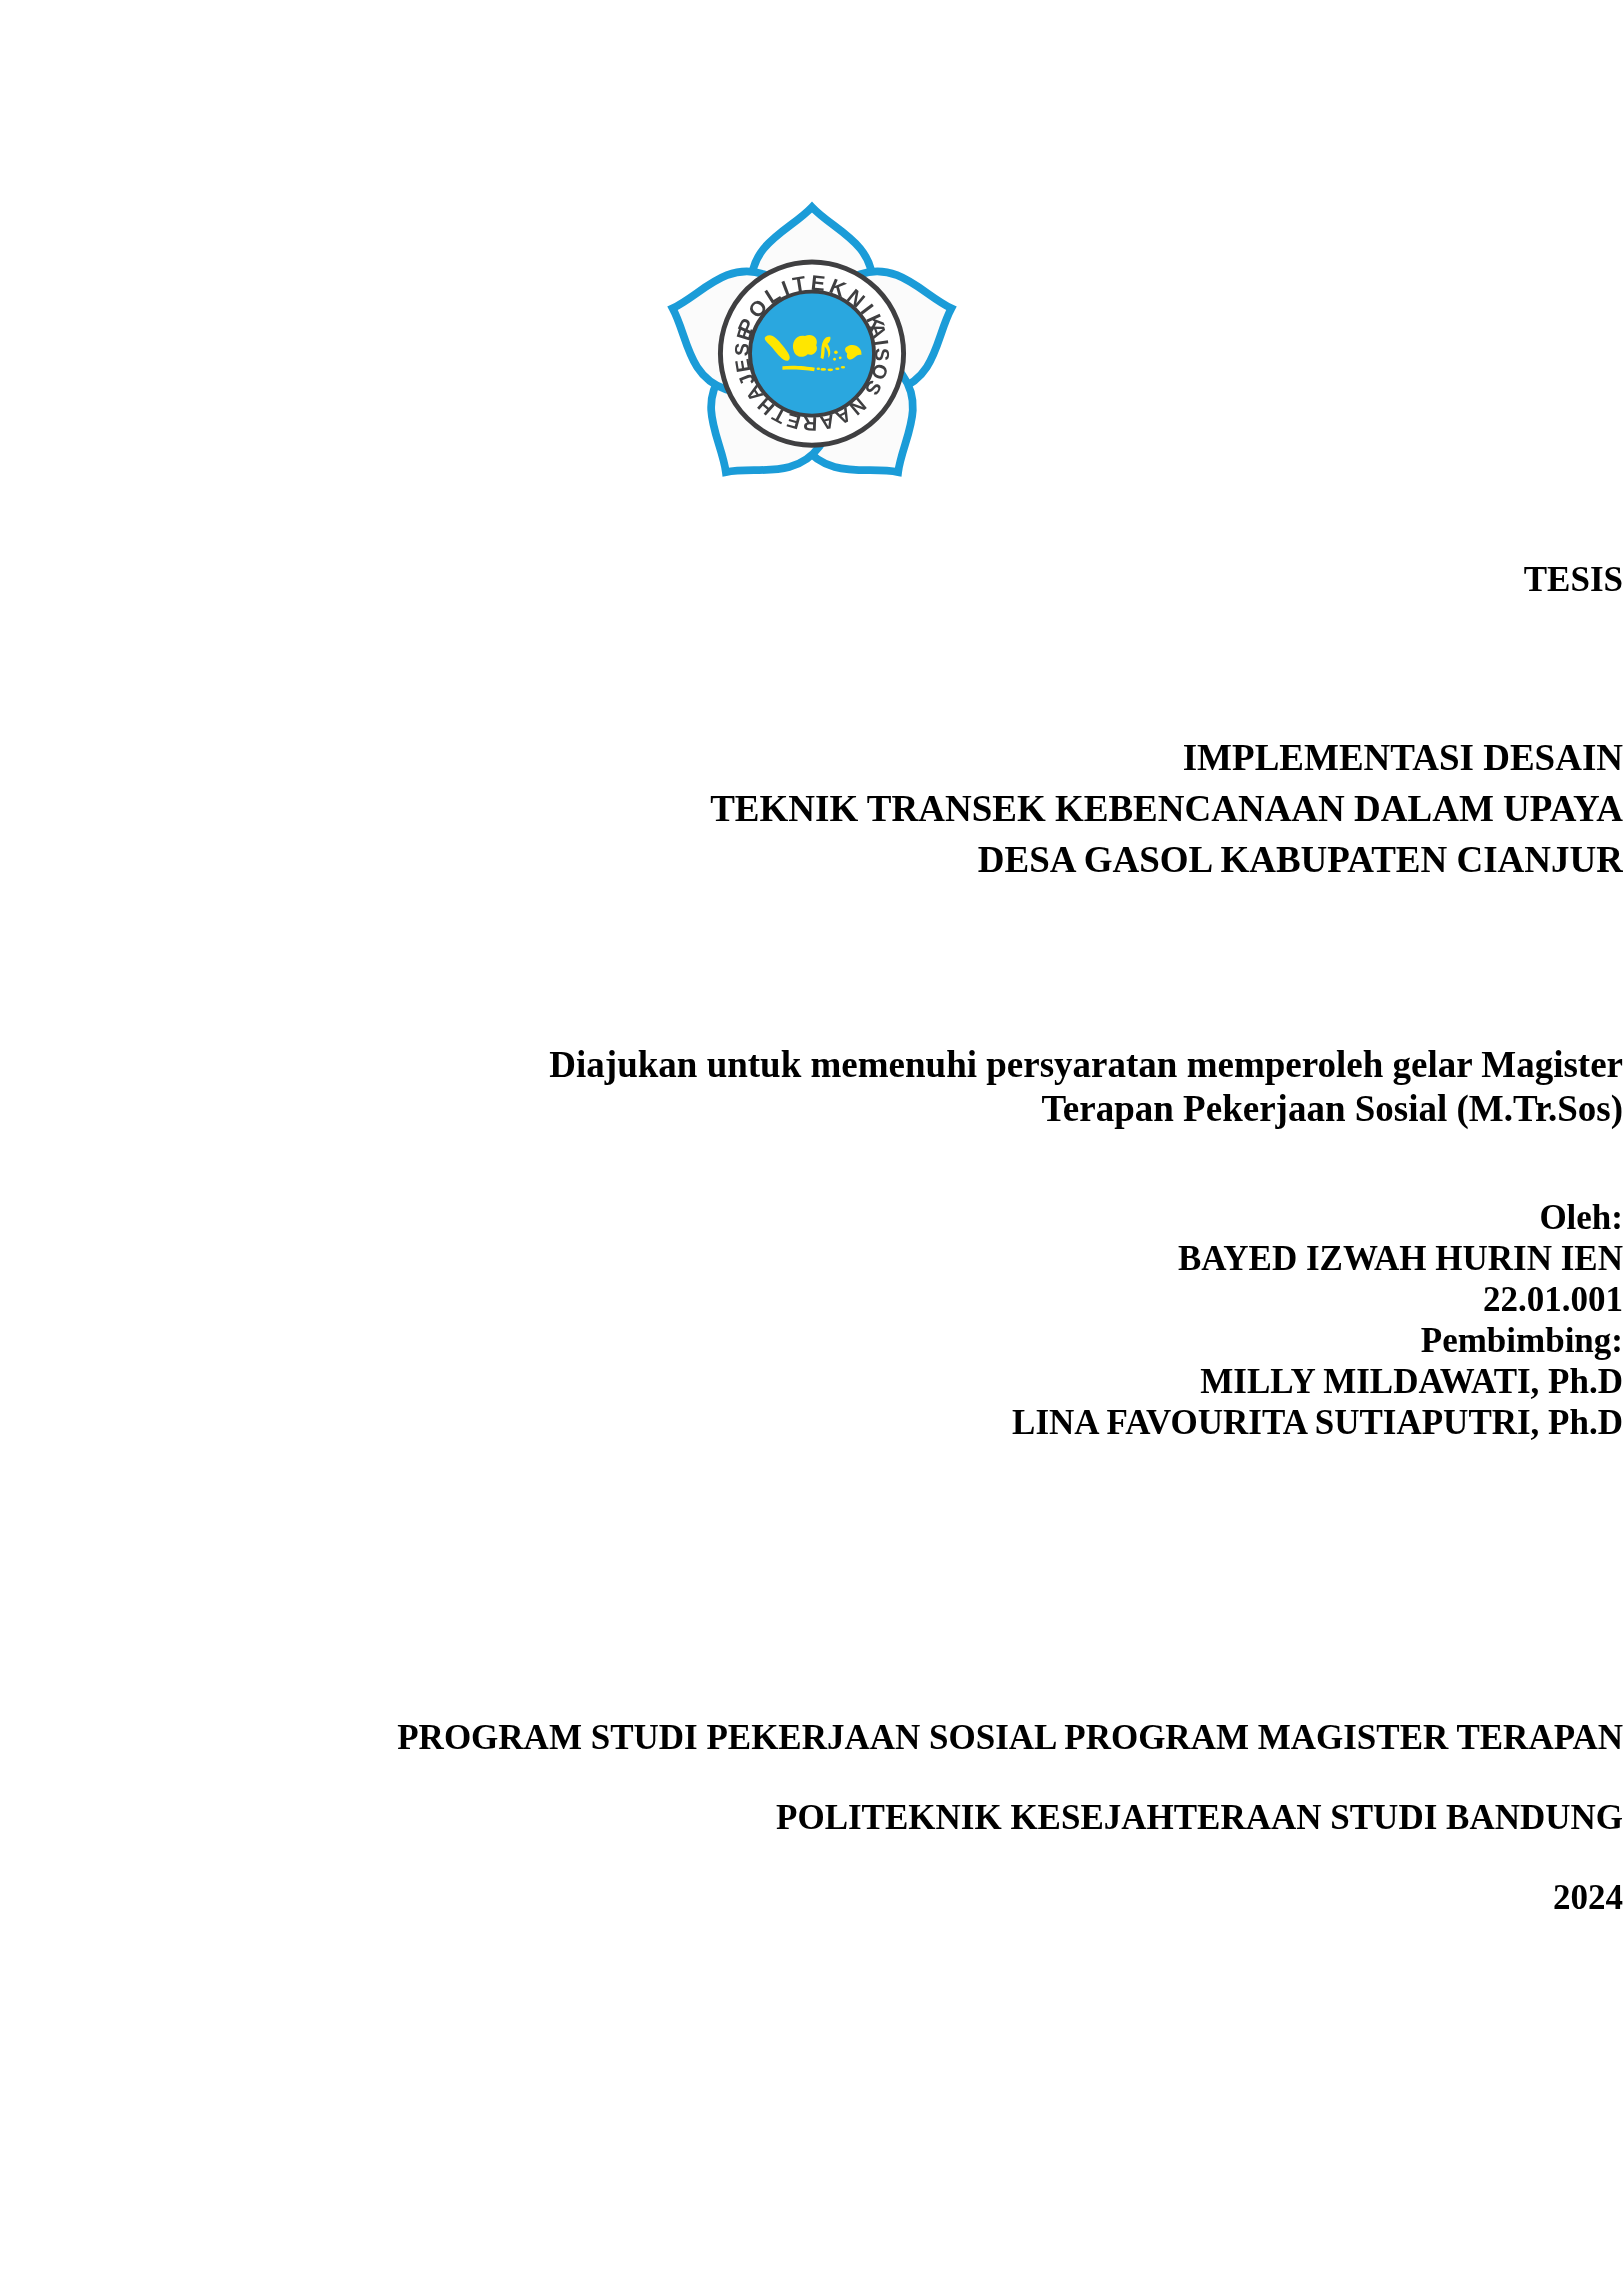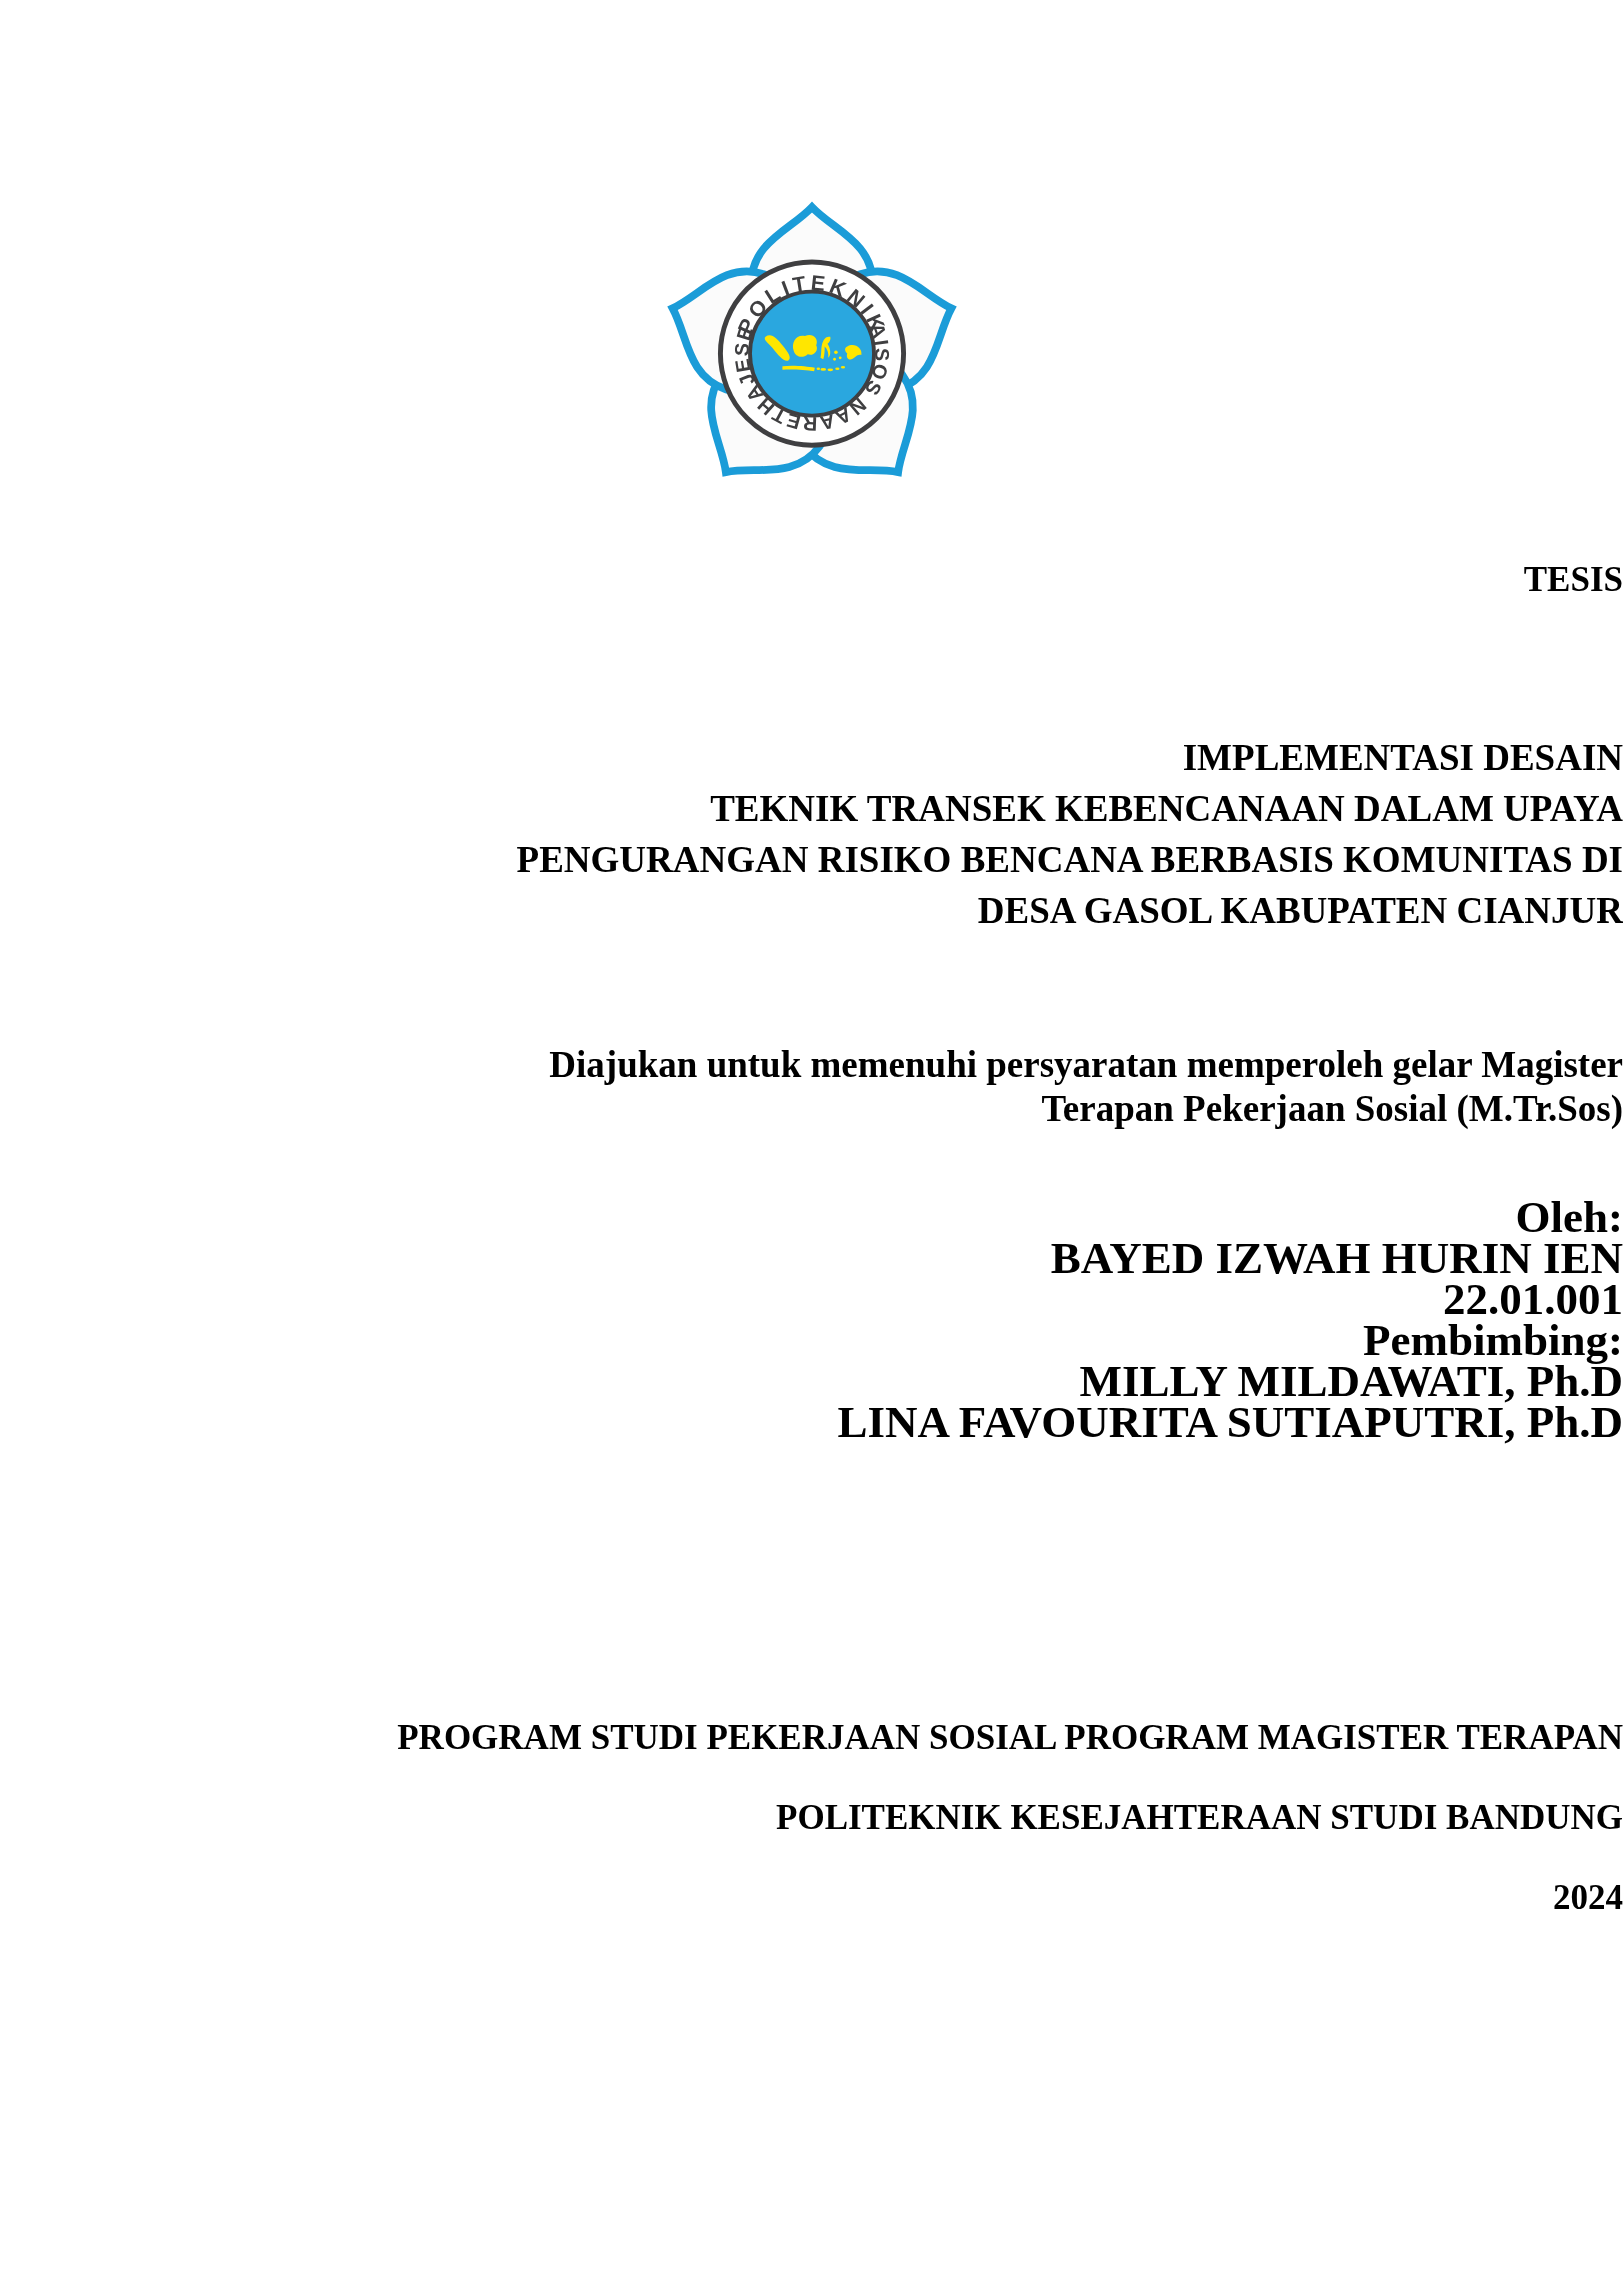--- a/index.html
+++ b/index.html
@@ -18,21 +18,21 @@
     white-space:nowrap;
   }
   .logo-wrap {
     position:absolute; top:200px; left:50%;
     width:296px; height:279px;
     margin-left:-148px;
   }
   #doc-type   { top:560px;  font-size:35px; line-height:39px; }
   #title-blk  { top:694px; font-size:37px; line-height:51px;margin-top:38px; }
   #purpose-blk{ top:1043px; font-size:37px; line-height:44px; }
-  #author-blk { top:1197px; font-size:45px; line-height:41px; }
+  #author-blk { top:1197px; font-size:35px; line-height:41px; }
   #footer-blk { top:1698px; font-size:35px; line-height:80px; }
 
   
   .petal {
     fill:#FBFBFB;
     stroke:#1B9CD8;           
     stroke-width:11;
     stroke-linejoin:miter;
     stroke-miterlimit:12;
   }
@@ -93,21 +93,20 @@
         <textPath href="#arcBottom" startOffset="50%">LAISOS NAARETHAJESEK</textPath>
       </text>
     </svg>
   </div>
 
   <div id="doc-type" class="center-abs" data-bind="page.doc_type_label">TESIS</div>
 
   <div id="title-blk" class="center-abs">
     <div data-bind="page.title_lines.0">IMPLEMENTASI DESAIN</div>
     <div data-bind="page.title_lines.1">TEKNIK TRANSEK KEBENCANAAN DALAM UPAYA</div>
-    <div data-bind="page.title_lines.2">PENGURANGAN RISIKO BENCANA BERBASIS KOMUNITAS DI</div>
     <div data-bind="page.title_lines.3">DESA GASOL KABUPATEN CIANJUR</div>
   </div>
 
   <div id="purpose-blk" class="center-abs">
     <div data-bind="page.purpose_lines.0">Diajukan untuk memenuhi persyaratan memperoleh gelar Magister</div>
     <div data-bind="page.purpose_lines.1">Terapan Pekerjaan Sosial (M.Tr.Sos)</div>
   </div>
 
   <div id="author-blk" class="center-abs">
     <div data-bind="page.author_section.oleh_label">Oleh:</div>

